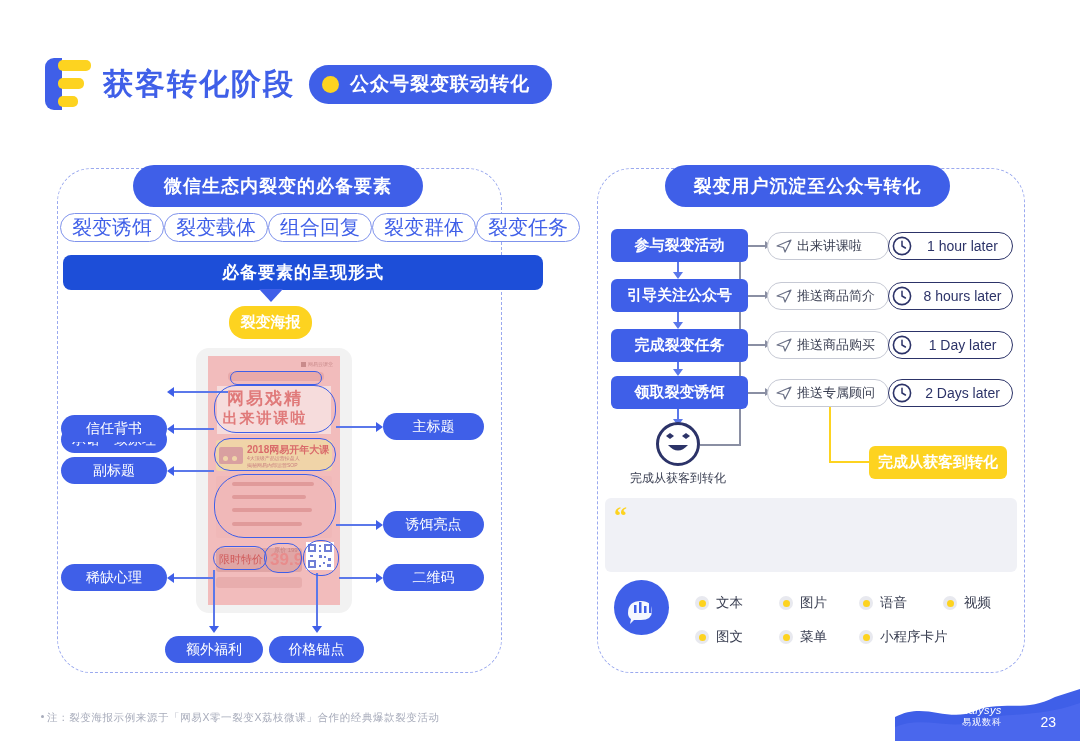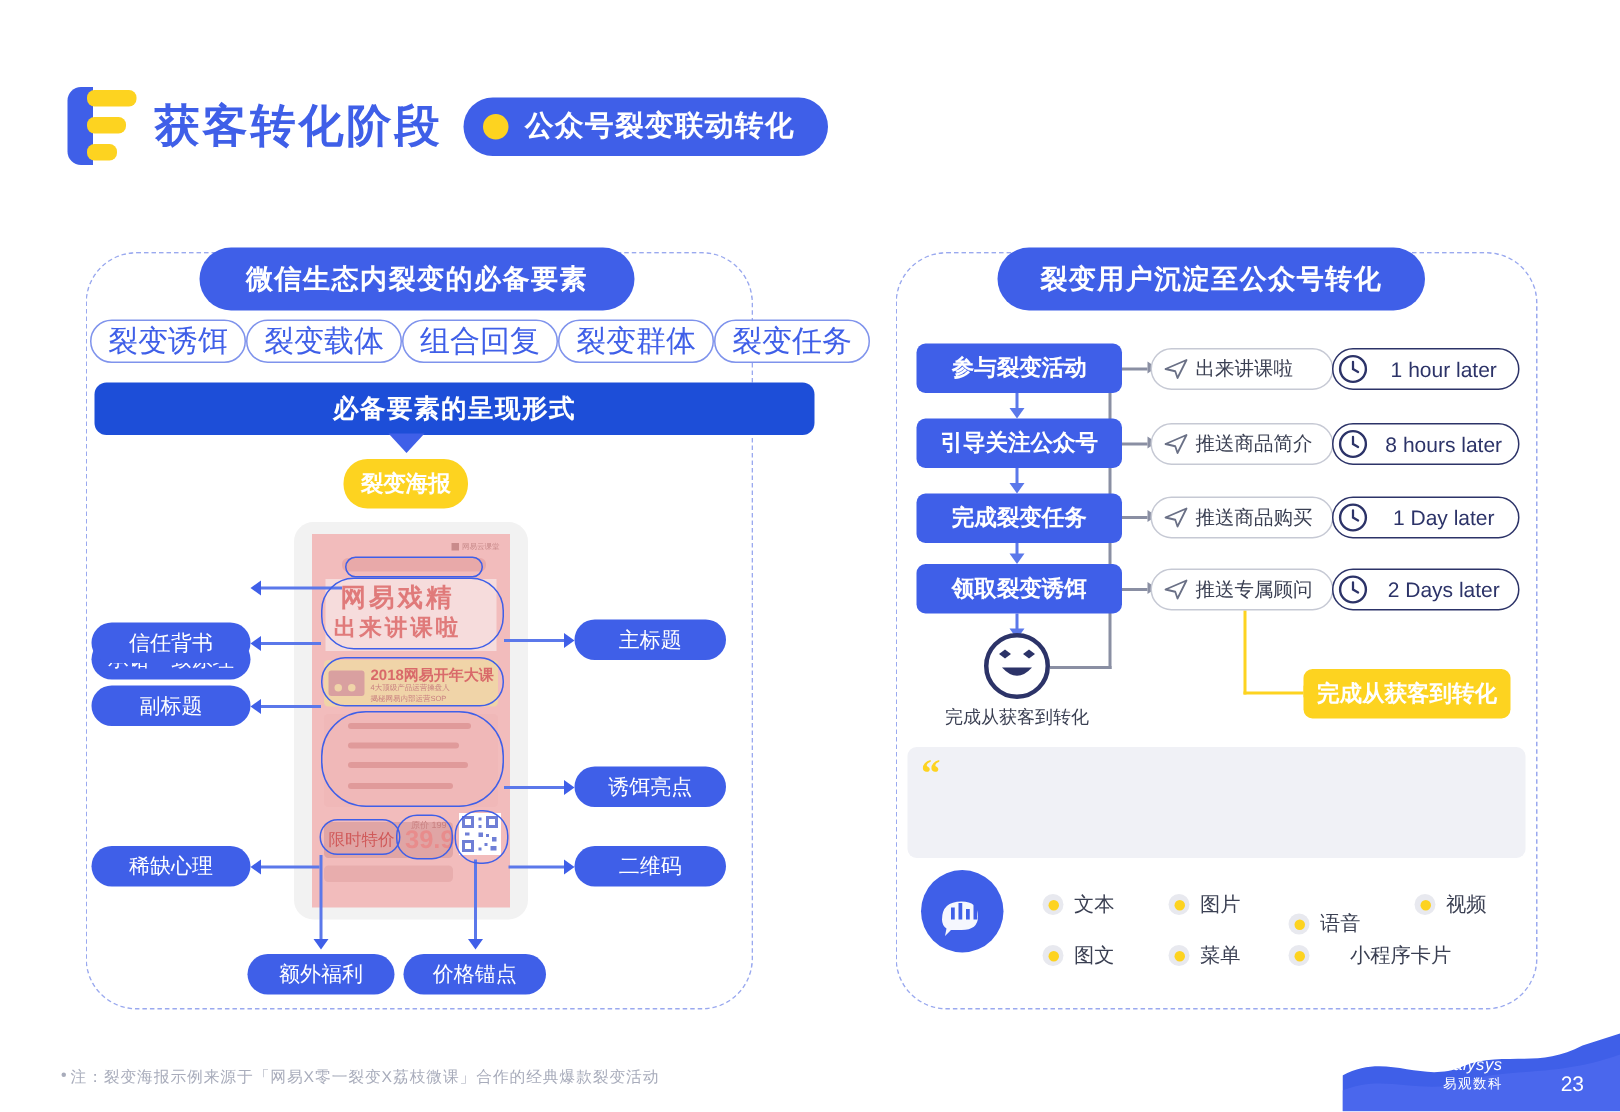--- a/index.html
+++ b/index.html
@@ -310,23 +310,23 @@
     position: absolute; display: flex; align-items: center; z-index: 4;
   }
   .msg-opt .radio {
     width: 14px; height: 14px; border-radius: 50%; background: #e8e9ef;
     display: flex; align-items: center; justify-content: center;
     margin-right: 7px; flex: 0 0 auto;
   }
   .msg-opt .radio i { width: 7px; height: 7px; border-radius: 50%; background: #fdd320; display:block; }
   .msg-opt .mtxt { font-size: 13.5px; color: #3a3f52; white-space: nowrap; }
   #mo0 { left: 695px; top: 594px; } #mo1 { left: 779px; top: 594px; }
-  #mo2 { left: 859px; top: 594px; margin-top: 13px; } #mo3 { left: 943px; top: 594px; }
+  #mo2 { left: 859px; top: 594px; } #mo3 { left: 943px; top: 594px; }
   #mo4 { left: 695px; top: 628px; } #mo5 { left: 779px; top: 628px; }
-  #mo6 { left: 859px; top: 628px; gap: 20px; }
+  #mo6 { left: 859px; top: 628px; }
 
   
   #footer-note {
     position: absolute; left: 47px; top: 711px; font-size: 10.5px;
     color: #a8acbb; letter-spacing: .6px;
   }
   #footer-bullet {
     position: absolute; left: 41px; top: 715px; width: 3px; height: 3px;
     background: #a8acbb; border-radius: 50%;
   }

